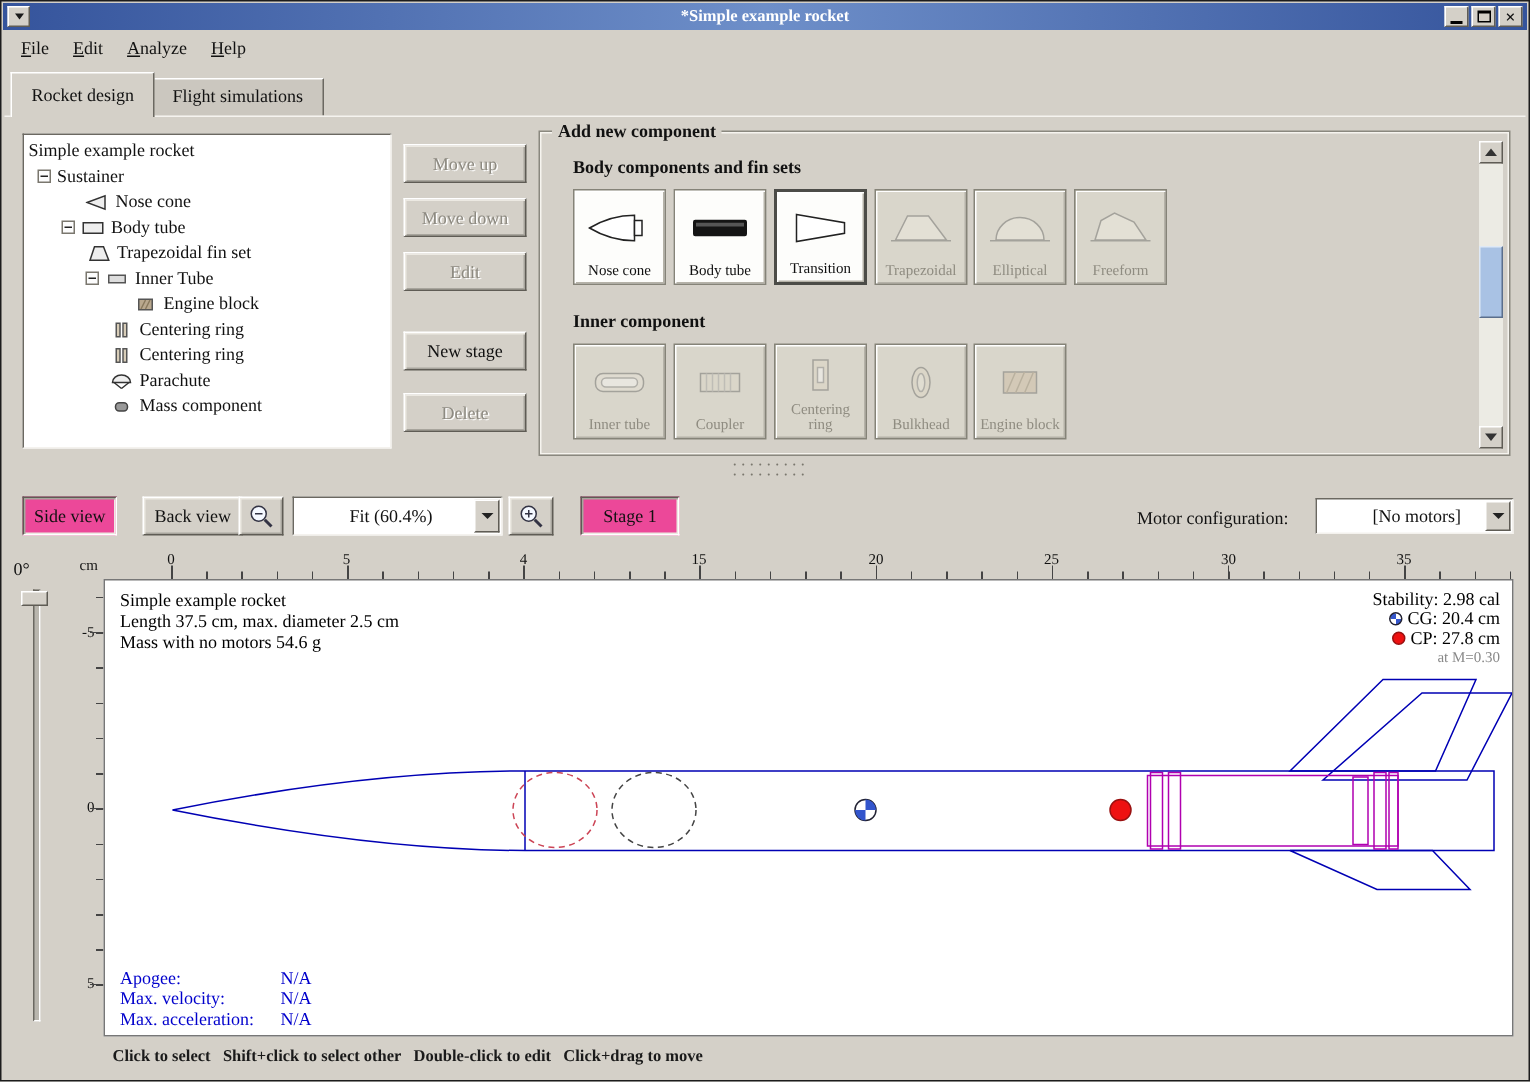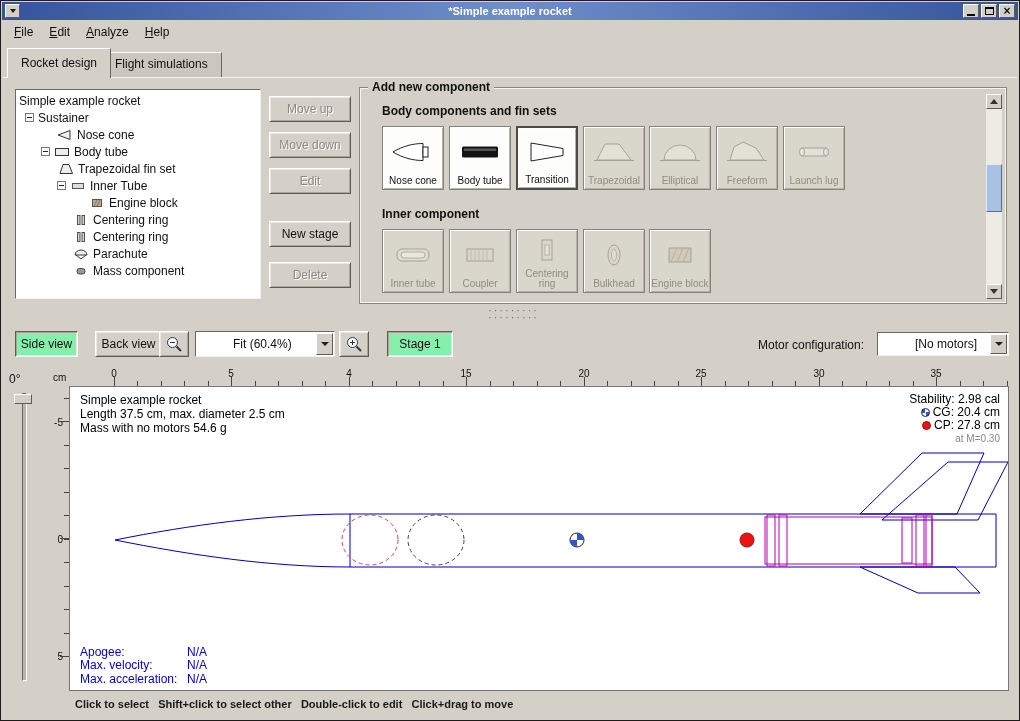--- a/index.html
+++ b/index.html
@@ -1,18 +1,18 @@
 <!DOCTYPE html>
 <html><head>
 <meta charset="utf-8">
 <style>
   html,body{margin:0;padding:0;background:#888;}
   *{box-sizing:border-box;}
   .window{position:relative;width:1020px;height:721px;background:#d4d0c8;border:1px solid #1c1c1c;
-    font-family:Liberation Sans, sans-serif;font-size:12px;color:#111;overflow:hidden;}
+    font-family:Liberation Serif, serif;font-size:12px;color:#111;overflow:hidden;}
 
   
   .titlebar{position:absolute;left:1px;top:1px;right:1px;height:18px;
     background:linear-gradient(90deg,#35549c 0%,#6e8fc9 50%,#35549c 100%);display:flex;align-items:center;}
   .title-text{position:absolute;left:0;right:0;text-align:center;color:#fff;font-weight:bold;font-size:11px;}
   .win-menu-btn{position:absolute;left:3px;top:2px;width:15px;height:14px;background:#d4d0c8;
     border:1px solid;border-color:#fff #5f5c55 #5f5c55 #fff;display:flex;align-items:center;justify-content:center;}
   .tri-down-s{width:0;height:0;border-left:3px solid transparent;border-right:3px solid transparent;border-top:4px solid #1a1a1a;}
   .win-btn{position:absolute;top:2px;width:16px;height:14px;background:#d4d0c8;
     border:1px solid;border-color:#fff #5f5c55 #5f5c55 #fff;display:flex;align-items:center;justify-content:center;}
@@ -38,21 +38,21 @@
   .trow{display:flex;align-items:center;height:17px;white-space:nowrap;}
   .thandle{width:9px;height:9px;border:1px solid #7a776e;background:#fcfcfc;position:relative;flex:none;margin-right:4px;}
   .thandle::after{content:"";position:absolute;left:1px;top:3px;width:5px;height:1px;background:#222;}
   .ticon{flex:none;margin-right:4px;display:flex;}
 
   
   .btn{position:absolute;background:#d4d0c8;border:1px solid;border-color:#fff #5f5c55 #5f5c55 #fff;
     box-shadow:inset 1px 1px 0 #ece9e2, inset -1px -1px 0 #a8a59d;
     display:flex;align-items:center;justify-content:center;font-size:12px;color:#111;cursor:default;}
   .btn.disabled{color:#8d8a81;text-shadow:1px 1px 0 #fff;}
-  .btn.pressed{border-color:#5f5c55 #fff #fff #5f5c55;box-shadow:inset 1px 1px 0 #a8a59d, inset -1px -1px 0 #ece9e2;background:#86efac;}
+  .btn.pressed{border-color:#5f5c55 #fff #fff #5f5c55;box-shadow:inset 1px 1px 0 #a8a59d, inset -1px -1px 0 #ece9e2;background:#ec4899;}
 
   
   .groupbox{position:absolute;left:358px;top:86px;width:648px;height:217px;
     border:1px solid #8a887f;box-shadow:inset 0 0 0 1px #f6f4ef;}
   .group-title{position:absolute;left:8px;top:-8px;background:#d4d0c8;padding:0 4px;font-weight:bold;}
   .group-label{position:absolute;font-weight:bold;}
   .comp-btn{position:absolute;width:62px;height:64px;background:#fdfdfb;border:1px solid #858378;
     box-shadow:inset 1px 1px 0 #fff, inset -1px -1px 0 #b5b2a8;
     display:flex;flex-direction:column;align-items:center;}
   .comp-btn .cicon{flex:1;display:flex;align-items:center;justify-content:center;}
@@ -296,30 +296,20 @@
       <span class="clabel">Elliptical</span>
     </div>
     <div class="comp-btn disabled" style="left:356px;top:38px;">
       <span class="cicon">
           <svg width="44" height="28" viewBox="0 0 44 28">
             <path d="M5,22 L9,9 L18,4 L31,10 L39,22 Z" fill="#f2efe6" stroke="#555"></path>
             <line x1="2" y1="22.5" x2="42" y2="22.5" stroke="#555"></line>
           </svg>
         </span>
       <span class="clabel">Freeform</span>
-    </div>
-    <div class="comp-btn disabled" style="left:423px;top:38px;">
-      <span class="cicon">
-          <svg width="44" height="28" viewBox="0 0 44 28">
-            <rect x="10" y="10" width="24" height="8" fill="#f2efe6" stroke="#555"></rect>
-            <ellipse cx="10" cy="14" rx="2.5" ry="4" fill="#fff" stroke="#555"></ellipse>
-            <ellipse cx="34" cy="14" rx="2.5" ry="4" fill="#f2efe6" stroke="#555"></ellipse>
-          </svg>
-        </span>
-      <span class="clabel">Launch lug</span>
     </div>
 
     <span class="group-label" style="left:22px;top:119px;">Inner component</span>
 
     <div class="comp-btn disabled" style="left:22px;top:141px;">
       <span class="cicon">
           <svg width="44" height="28" viewBox="0 0 44 28">
             <rect x="6" y="8" width="32" height="12" rx="5" fill="#e8e4d8" stroke="#555"></rect>
             <rect x="10" y="11" width="24" height="6" rx="3" fill="#fff" stroke="#777"></rect>
           </svg>

